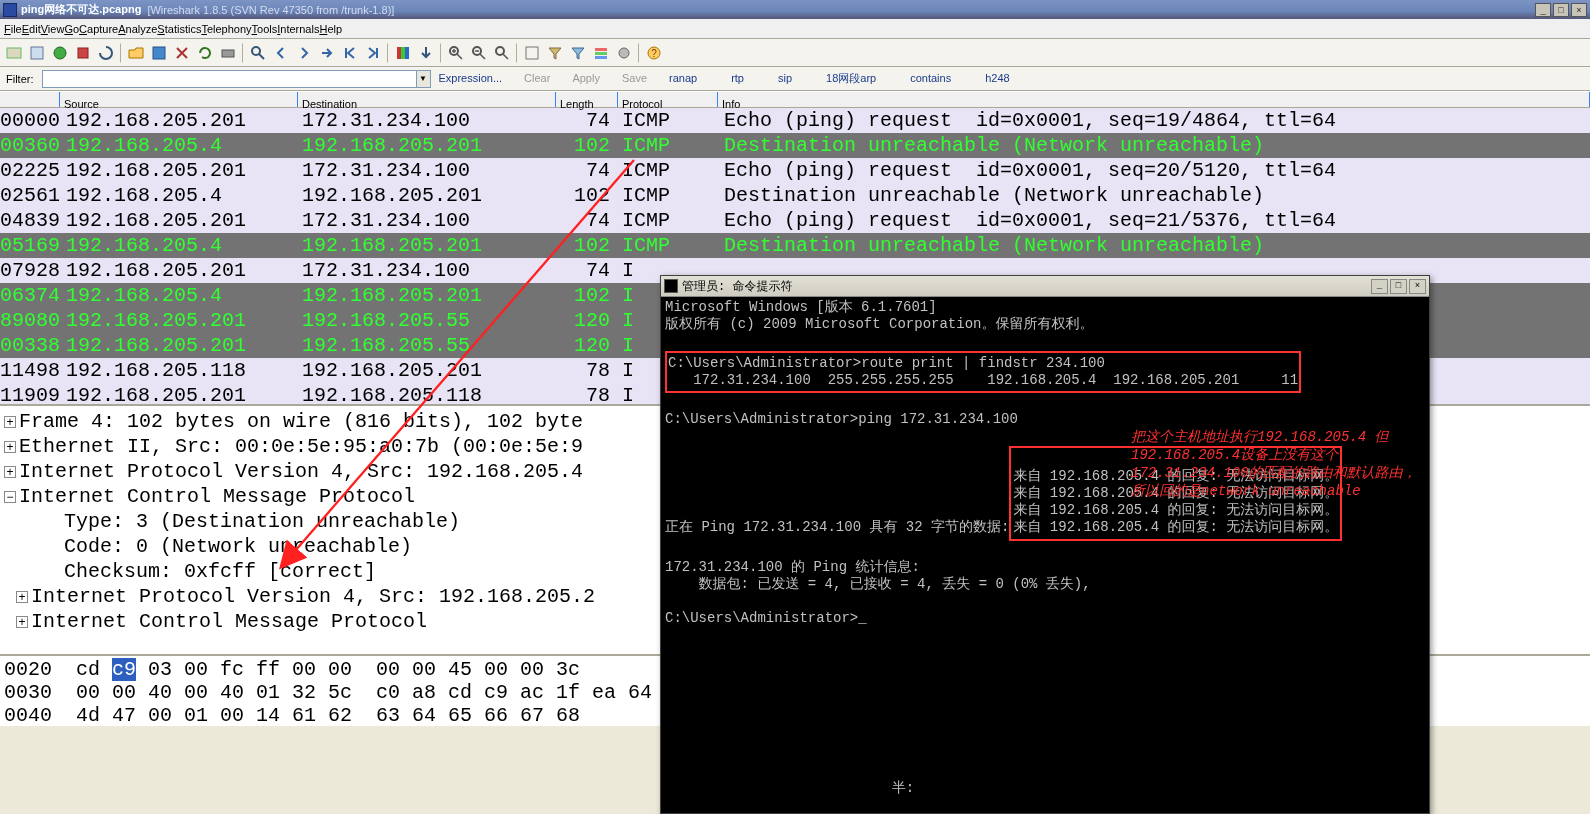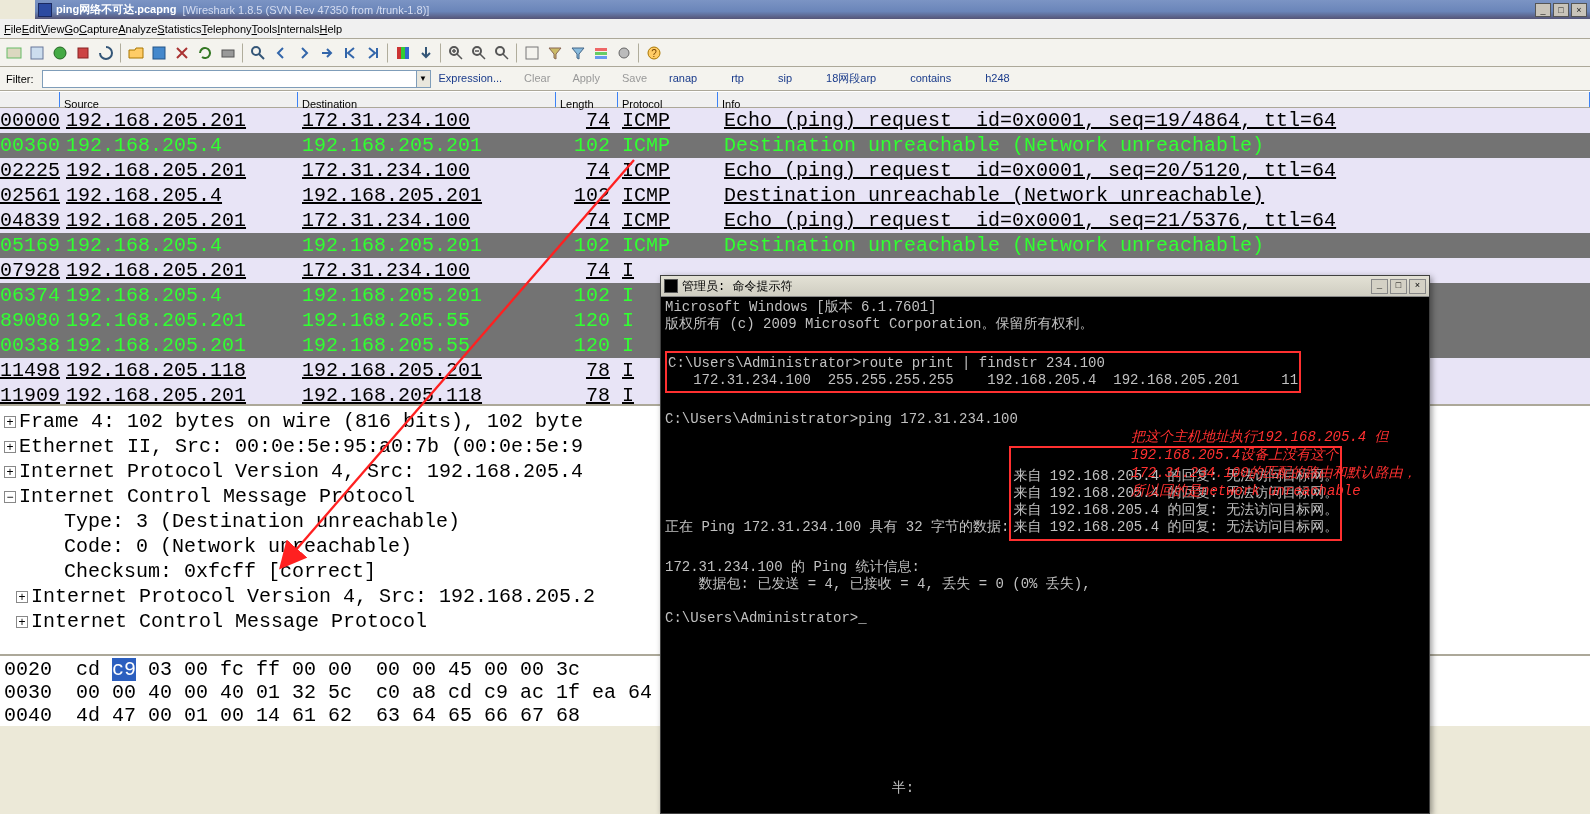--- a/index.html
+++ b/index.html
@@ -12,21 +12,20 @@
   overflow: hidden;
   position: relative;
 }
 .titlebar {
   background: linear-gradient(#7b94c4, #6a85b9 60%, #557);
   color: #fff;
   height: 19px;
   display: flex;
   align-items: center;
   padding: 0 3px;
-  margin-left: 35px;
 }
 .titlebar .icon { width:14px; height:14px; background:#2b4aa1; border:1px solid #1a2960; margin-right:4px; display:inline-block; }
 .titlebar .title { font-weight: bold; padding-right:6px; }
 .titlebar .subtitle { color:#d5dcf0; }
 .titlebar .winbtns { margin-left:auto; display:flex; gap:2px;}
 .titlebar .winbtns span{ width:16px;height:14px;background:#c9c4ba;border:1px solid #555;display:flex;align-items:center;justify-content:center;font-size:9px;color:#222;}
 
 .menubar {
   background:#f0f0f0;border-bottom:1px solid #aca899;
   height: 20px; display:flex; align-items:center; padding:0 4px; 
@@ -68,21 +67,21 @@
   border-bottom: 2px solid #aca899;
   background:#fff;
 }
 .pkt{ display:flex; white-space:pre;}
 .pkt .cno{width:60px; text-align:right; padding-right:4px;}
 .pkt .csrc{width:238px; padding-left:6px;}
 .pkt .cdst{width:258px; padding-left:4px;}
 .pkt .clen{width:62px; text-align:right; padding-right:8px;}
 .pkt .cproto{width:100px; padding-left:4px;}
 .pkt .cinfo{flex:1; padding-left:6px; overflow:hidden;}
-.pkt.cyanish{ background:#e8e4f6; color:#000;text-decoration:underline;}
+.pkt.cyanish{ background:#e8e4f6; color:#000;}
 .pkt.blackgreen{ background:#737373; color:#31ff31;}
 
 .detailpane{
   height: 250px; background:#fff; overflow:hidden;
   font-family:"Courier New", monospace; font-size:20px; line-height:25px;
   border-bottom:2px solid #aca899; padding:3px 4px;
 }
 .detailpane .tree-row{ white-space:pre; }
 .sqbox{display:inline-block;width:12px;height:12px;border:1px solid #888;margin-right:3px;text-align:center;line-height:10px;font-size:12px;font-family:sans-serif;vertical-align:1px;}
 

